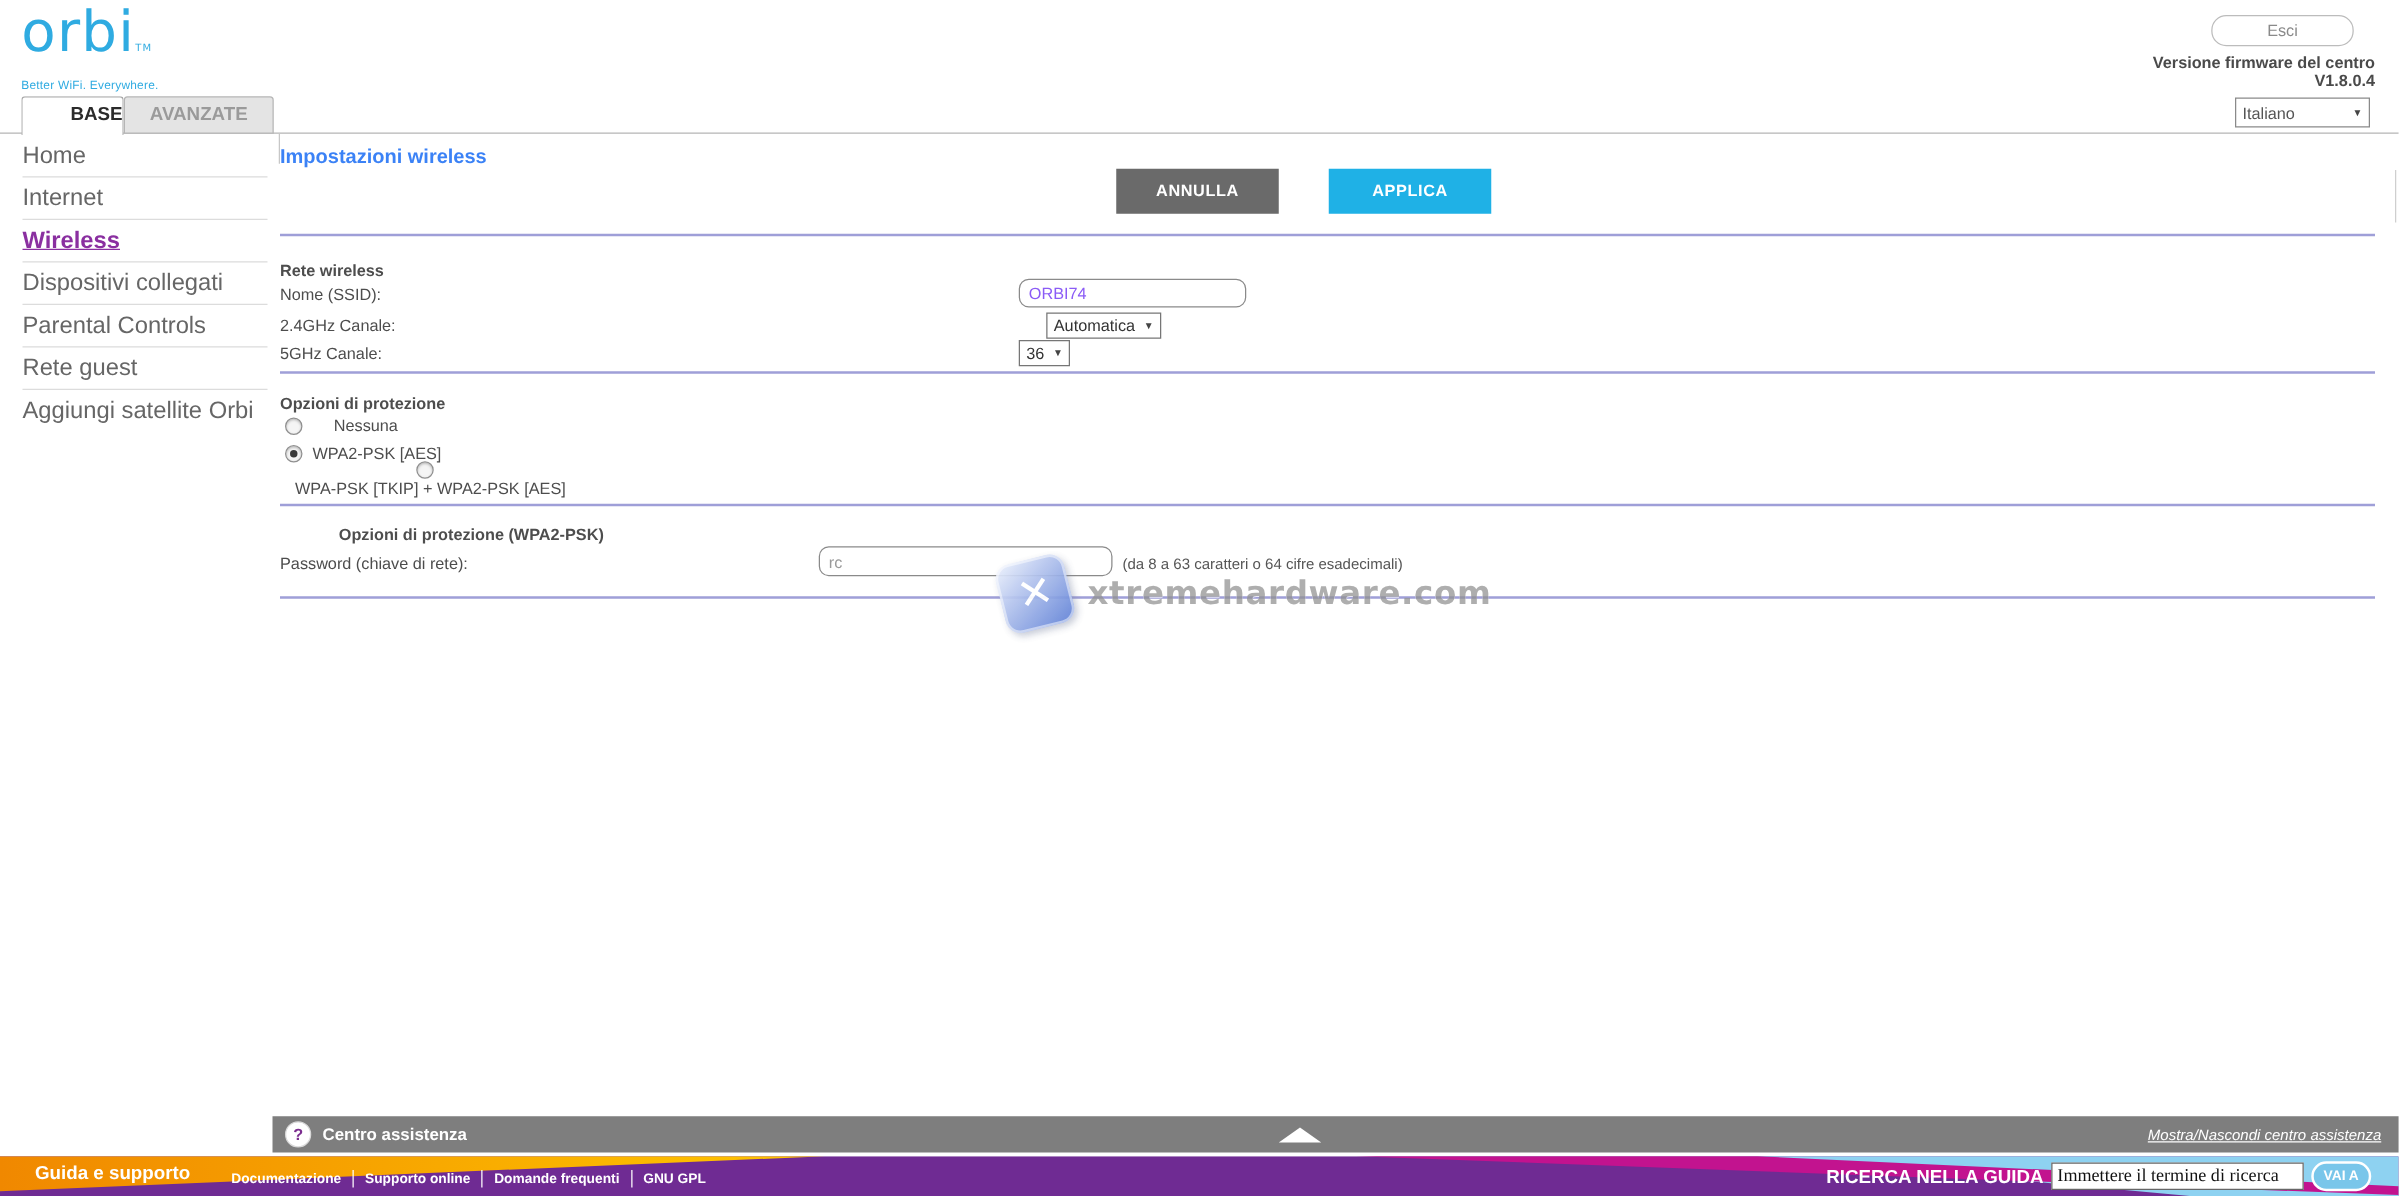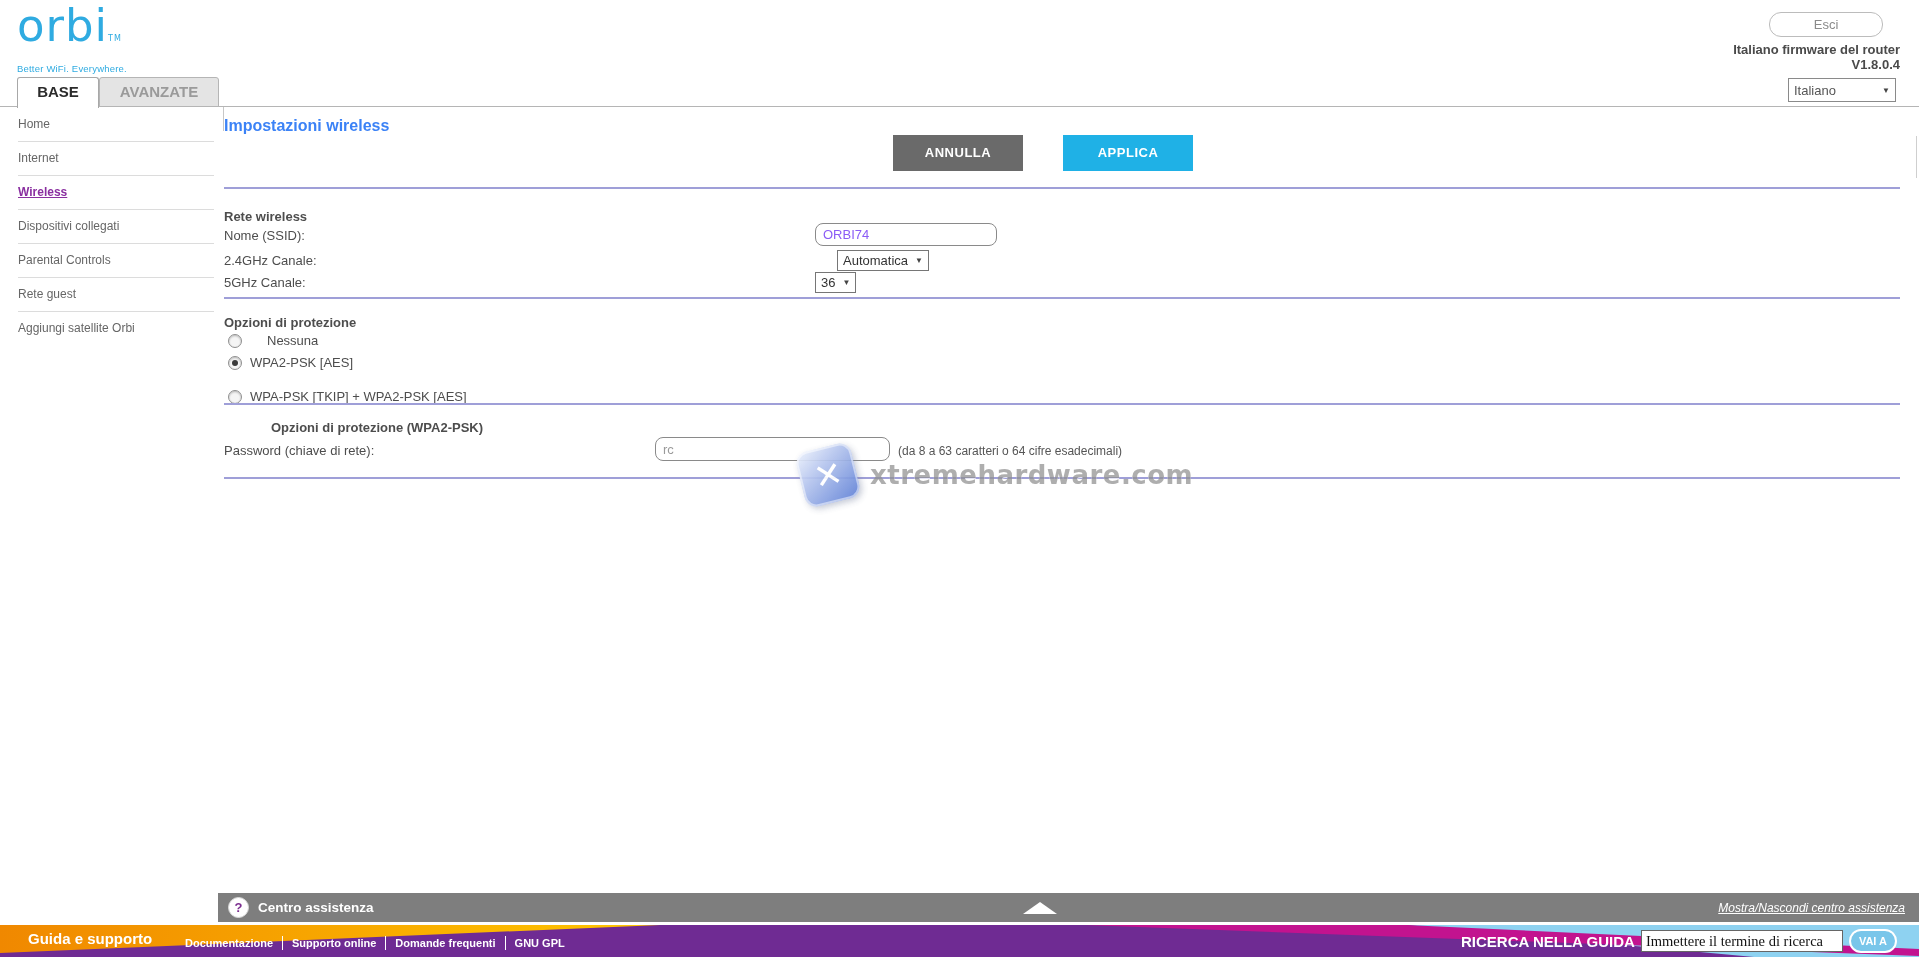--- a/index.html
+++ b/index.html
@@ -15,26 +15,26 @@
   .logout-btn{position:absolute;right:36px;top:12px;width:112px;height:23px;border:1px solid #bcbcbc;
     border-radius:12px;background:#fff;color:#8a8a8a;font-size:13px;text-align:center;line-height:23px;cursor:pointer;}
   .firmware{position:absolute;right:19px;top:42px;text-align:right;font-size:13px;font-weight:bold;color:#4a4a4a;line-height:15px;}
   .lang-select{position:absolute;right:23px;top:78px;width:96px;height:22px;border:1px solid #8a8a8a;background:#fff;
     font-size:13px;color:#555;display:flex;align-items:center;padding:0 5px;cursor:pointer;}
   .lang-select .arrow{margin-left:auto;font-size:8px;color:#444;}
   
   .tabs-bar{position:absolute;left:0;top:77px;width:1919px;height:30px;border-bottom:1px solid #b5b5b5;box-sizing:border-box;}
   .tab{position:absolute;top:0;height:30px;box-sizing:border-box;text-align:center;font-size:15px;font-weight:bold;
     line-height:28px;cursor:pointer;border:1px solid #a8a8a8;border-radius:3px 3px 0 0;}
-  .tab-active{left:17px;width:82px;background:#fff;color:#2b2b2b;height:31px;z-index:2;border-bottom:0;}
+  .tab-active{left:17px;width:82px;background:#fff;color:#2b2b2b;height:31px;z-index:2;border-bottom:0;text-align:right;}
   .tab-inactive{left:99px;width:120px;background:#e4e4e4;color:#9a9a9a;border-color:#b5b5b5;}
   
   .sidebar{position:absolute;left:0;top:108px;width:218px;}
   .side-item{height:33px;line-height:33px;margin-left:18px;margin-right:4px;border-bottom:1px solid #dcdcdc;
-    font-size:12px;color:#666;cursor:pointer;}
+    font-size:19px;color:#666;cursor:pointer;}
   .side-item.last{border-bottom:0;}
   .side-item.active{color:#8a2fa0;font-weight:bold;text-decoration:underline;}
   .content-edge{position:absolute;left:223px;top:107px;width:1px;height:24px;background:#c7c7c7;}
   .right-edge{position:absolute;right:2px;top:136px;width:1px;height:42px;background:#cfcfcf;}
   
   .main{position:absolute;left:224px;top:107px;width:1676px;height:780px;}
   .page-title{position:absolute;left:0;top:10px;font-size:16px;font-weight:bold;color:#3b82f6;}
   .btn{position:absolute;top:28px;width:130px;height:36px;border:0;color:#fff;font-size:13px;font-weight:bold;
     text-align:center;line-height:36px;cursor:pointer;letter-spacing:.5px;}
   .btn-cancel{left:669px;background:#6a6a6a;}
@@ -89,21 +89,21 @@
 <body>
 
 <div class="logo">
   <div class="logo-text"><span>orbi</span><span class="logo-tm">TM</span></div>
   <div class="logo-tagline">Better WiFi. Everywhere.</div>
 </div>
 
 <div class="logout-btn">Esci</div>
 
 <div class="firmware">
-  <div>Italiano firmware del router</div>
+  <div>Versione firmware del centro</div>
   <div>V1.8.0.4</div>
 </div>
 
 <div class="lang-select">
   <span>Italiano</span>
   <span class="arrow">▼</span>
 </div>
 
 <div class="tabs-bar">
   <div class="tab tab-active">BASE</div>
@@ -152,21 +152,21 @@
   <div class="sec-title" style="top:208px;">Opzioni di protezione</div>
 
   <div class="radio-row" style="top:226px;gap:17px;">
     <span class="radio"></span>
     <span class="radio-label">Nessuna</span>
   </div>
   <div class="radio-row" style="top:248px;">
     <span class="radio checked"></span>
     <span class="radio-label">WPA2-PSK [AES]</span>
   </div>
-  <div class="radio-row" style="top:282px;">
+  <div class="radio-row" style="top:262px;flex-direction:column;">
     <span class="radio"></span>
     <span class="radio-label">WPA-PSK [TKIP] + WPA2-PSK [AES]</span>
   </div>
 
   <div class="divider" style="top:296px;"></div>
 
   <div class="sec-title" style="top:313px;margin-left:47px;">Opzioni di protezione (WPA2-PSK)</div>
 
   <div class="f-label" style="top:336px;">Password (chiave di rete):</div>
   <input class="text-input" style="left: 431px; top: 330px; width: 235px; height: 24px; color: rgb(154, 154, 154);" type="text" value="rc">

